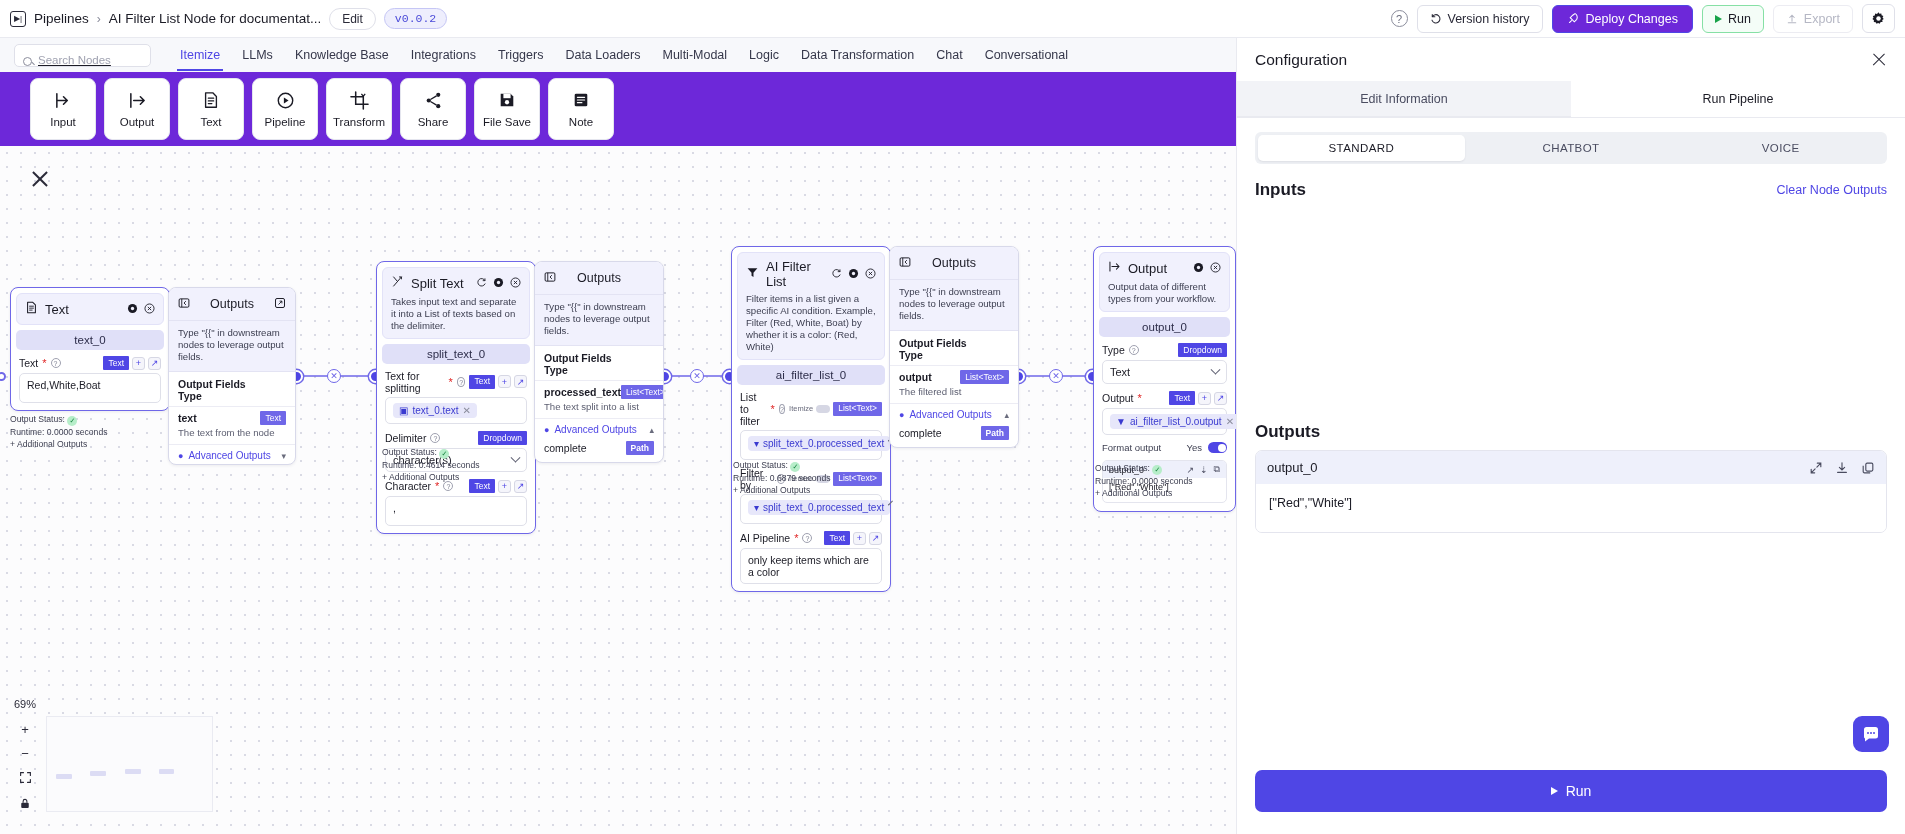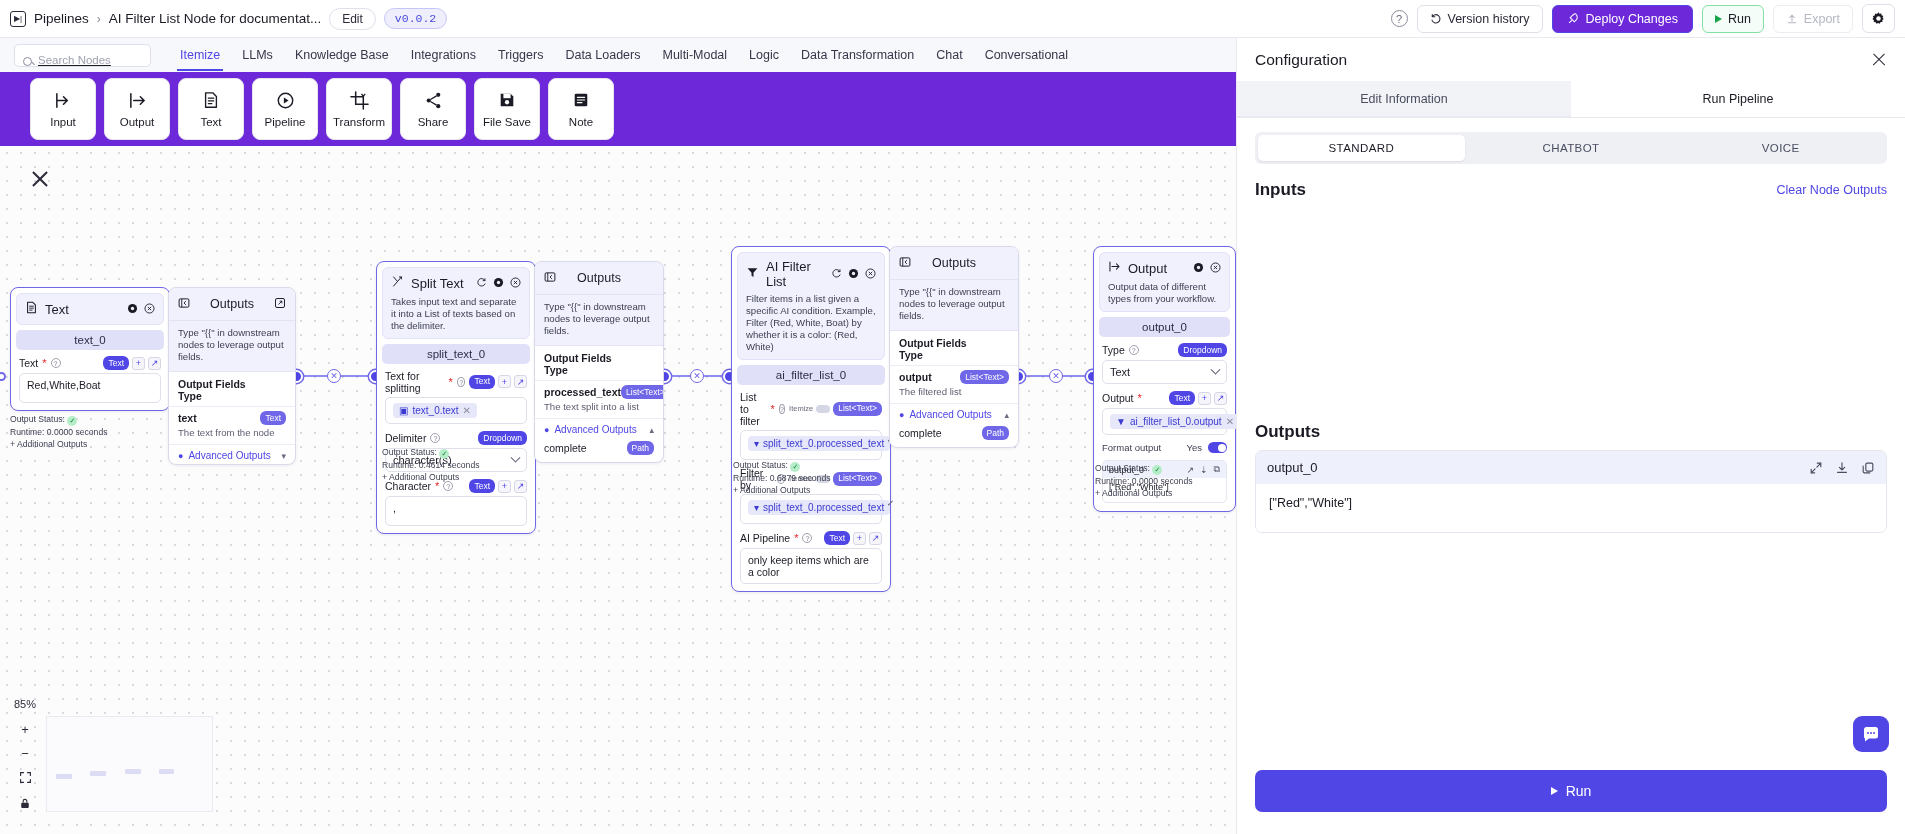--- a/index.html
+++ b/index.html
@@ -136,26 +136,26 @@
     display: flex; align-items: center; gap: 4px; font-size: 10.5px;
     color: #1b1b25; margin-bottom: 3px;
   }
   .req { color: #e02424; font-size: 11px; }
   .qm {
     width: 10px; height: 10px; border: 1px solid #9fa1b0; border-radius: 50%;
     font-size: 7px; color: #7c7e90; display: inline-flex; align-items: center; justify-content: center;
   }
   .lbl-right { margin-left: auto; display: flex; align-items: center; gap: 3px; }
   .tag {
-    font-size: 8.5px; padding: 1.5px 5px; border-radius: 6px; background: #4f46e5;
+    font-size: 8.5px; padding: 1.5px 5px; border-radius: 1px; background: #4f46e5;
     color: #fff; line-height: 1.3;
   }
   .tag-dd { background: #4f46e5; }
   .tag-lt { background: #6f67e8; }
-  .tag-path { background: #6f67e8; }
+  .tag-path { background: #6f67e8; font-weight: bold; }
   .minibtn {
     width: 13px; height: 13px; border: 1px solid #d6d7e4; border-radius: 3px;
     background: #f5f5fb; font-size: 9px; color: #4f46e5;
     display: inline-flex; align-items: center; justify-content: center;
   }
   .inp {
     border: 1px solid #dfe0e9; border-radius: 5px; background: #fff;
     font-size: 10.5px; color: #1b1b25; padding: 5px 7px; min-height: 22px;
     display: flex; align-items: center;
   }
@@ -878,21 +878,21 @@
         <div style="padding:4px 6px 10px;font-size:9px;color:#1b1b25;">["Red","White"]</div>
       </div>
     </div>
     <div class="nstatus" style="left:1095px; top:316px;">
       <div><span>Output Status:</span> <span class="ok">✓</span></div>
       <div>Runtime: 0.0000 seconds</div>
       <div class="addl"><span class="pl">+</span> <span>Additional Outputs</span></div>
     </div>
 
     <div class="zoomctl">
-      <span class="zlabel">85%</span>
+      <span class="zlabel">69%</span>
       <span class="zbtn">+</span>
       <span class="zbtn">−</span>
       <span class="zbtn">
         <svg width="13" height="13" viewBox="0 0 16 16">
             <path d="M2 5.5 L2 2 L5.5 2 M10.5 2 L14 2 L14 5.5 M14 10.5 L14 14 L10.5 14 M5.5 14 L2 14 L2 10.5" fill="none" stroke="#2a2a38" stroke-width="1.4" stroke-linecap="round"></path>
           </svg>
       </span>
       <span class="zbtn">
         <svg width="12" height="13" viewBox="0 0 16 16">
             <rect x="3" y="7" width="10" height="7" rx="1.3" fill="#2a2a38"></rect>

